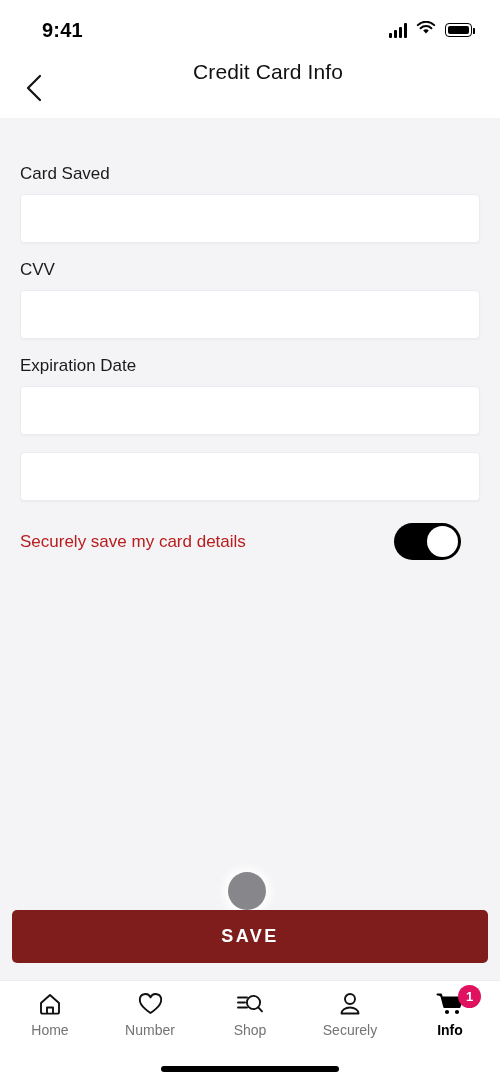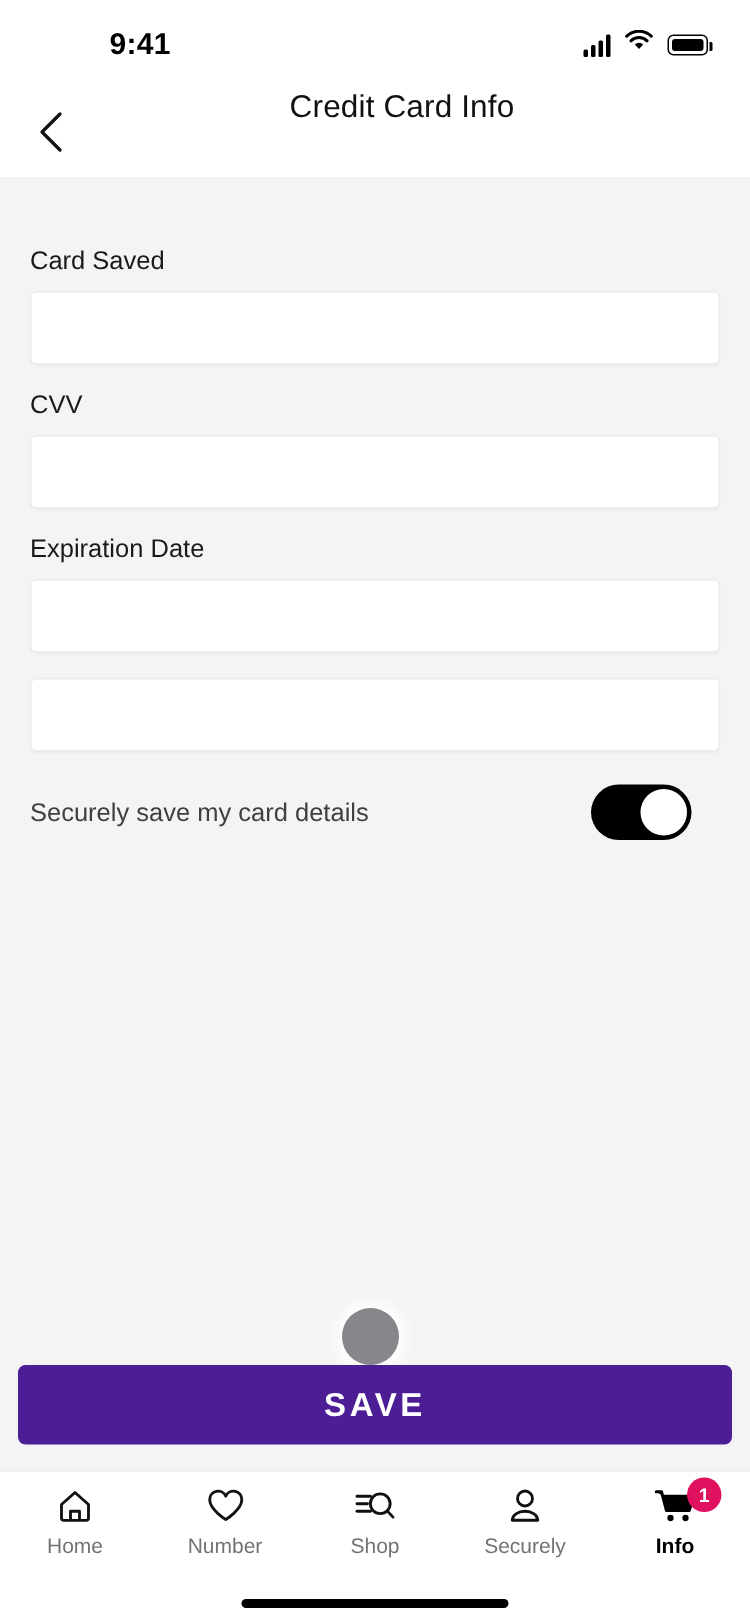--- a/index.html
+++ b/index.html
@@ -19,21 +19,20 @@
   
   .status-bar {
     height:60px; flex:0 0 60px;
     background:#ffffff;
     display:flex; align-items:center; justify-content:space-between;
     padding:0 28px 0 42px;
   }
   .status-time {
     font-size:20px; font-weight:bold; color:#000;
     letter-spacing:0.2px;
-    margin-left:31px;
   }
   .status-icons { display:flex; align-items:center; gap:9px; }
   .signal { display:flex; align-items:flex-end; gap:2px; height:15px; }
   .signal i { display:block; width:3px; background:#000; border-radius:1px; }
   .signal i:nth-child(1){ height:5px; }
   .signal i:nth-child(2){ height:8px; }
   .signal i:nth-child(3){ height:11px; }
   .signal i:nth-child(4){ height:15px; }
   .battery {
     width:27px; height:14px; border:1.6px solid #000; border-radius:4px;
@@ -84,21 +83,21 @@
     font-size:16px; color:#111;
     padding:0 13px;
     font-family:"Liberation Sans", sans-serif;
     outline:none;
   }
 
   .toggle-row {
     display:flex; align-items:center; justify-content:space-between;
     margin-top:22px; padding-right:19px;
   }
-  .toggle-label { font-size:17px; color:#404040; }
+  .toggle-label { font-size:17px; color:#b91c1c; }
   .toggle {
     width:67px; height:37px; border-radius:19px;
     background:#000000; position:relative; cursor:pointer; flex:0 0 auto;
   }
   .toggle .knob {
     position:absolute; top:3px; right:3px;
     width:31px; height:31px; border-radius:50%;
     background:#ffffff;
   }
 
@@ -108,23 +107,23 @@
     left:228px; top:754px;
     width:38px; height:38px; border-radius:50%;
     background:#86868b;
     box-shadow:0 0 9px 5px rgba(255,255,255,0.9);
   }
 
   
   .save-wrap { padding:0 12px 17px 12px; background:#f4f4f6; }
   .save-btn {
     width:100%; height:53px;
-    background:#4c1d95; color:#ffffff;
+    background:#7f1d1d; color:#ffffff;
     border:none; border-radius:5px;
-    font-size:22px; font-weight:bold; letter-spacing:2.4px;
+    font-size:18px; font-weight:bold; letter-spacing:2.4px;
     font-family:"Liberation Sans", sans-serif;
     cursor:pointer;
   }
 
   
   .tabbar {
     height:78px; flex:0 0 78px;
     background:#ffffff;
     border-top:1px solid #ececec;
     display:flex; align-items:flex-start; justify-content:space-around;

